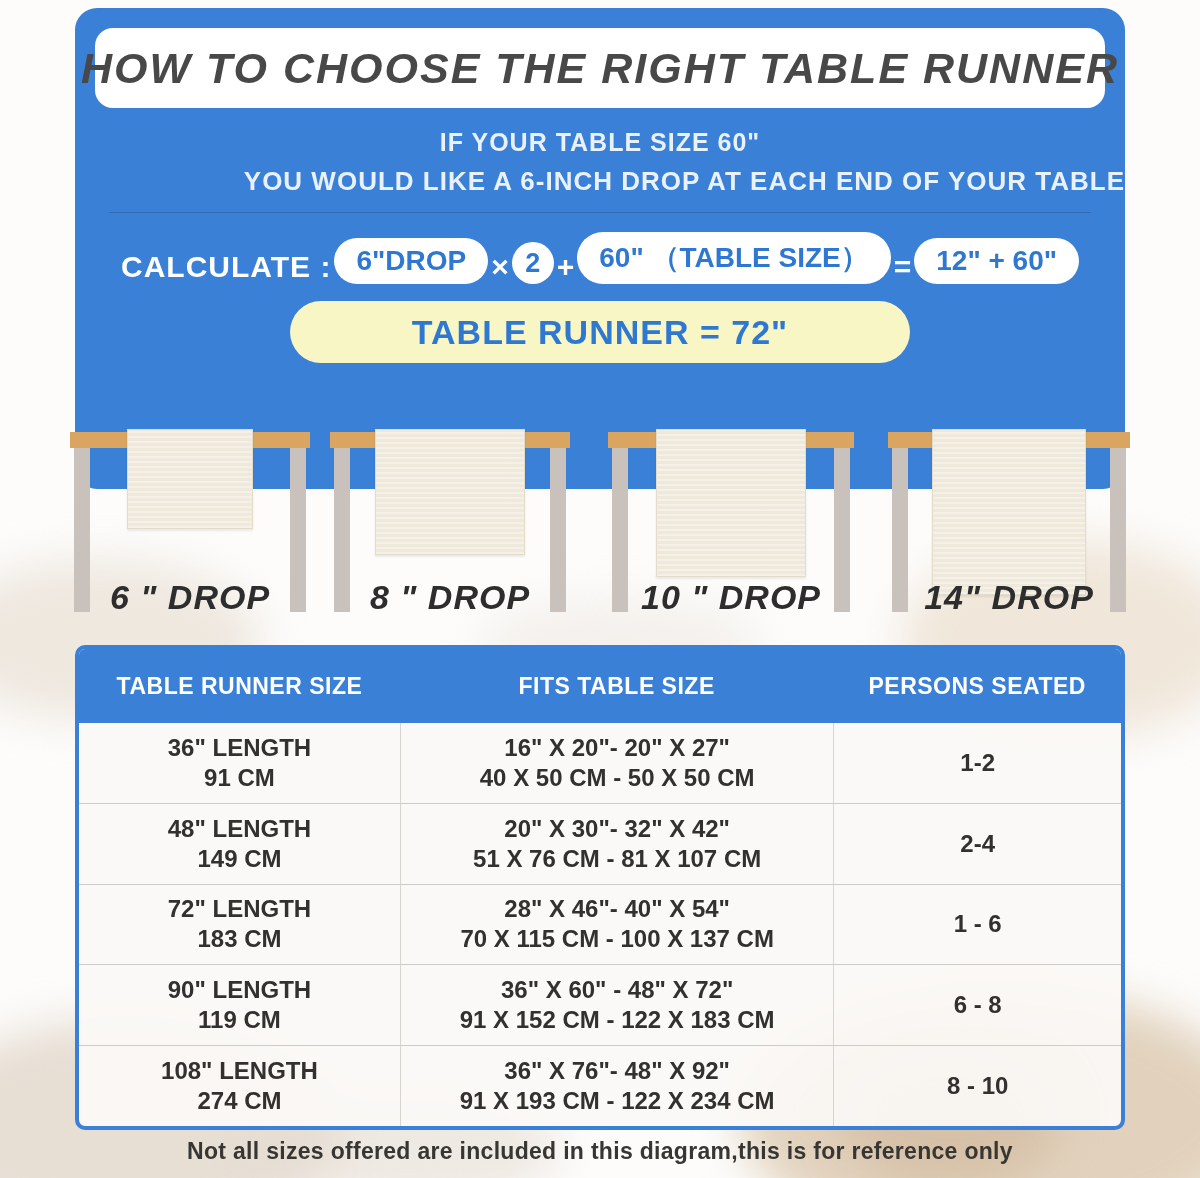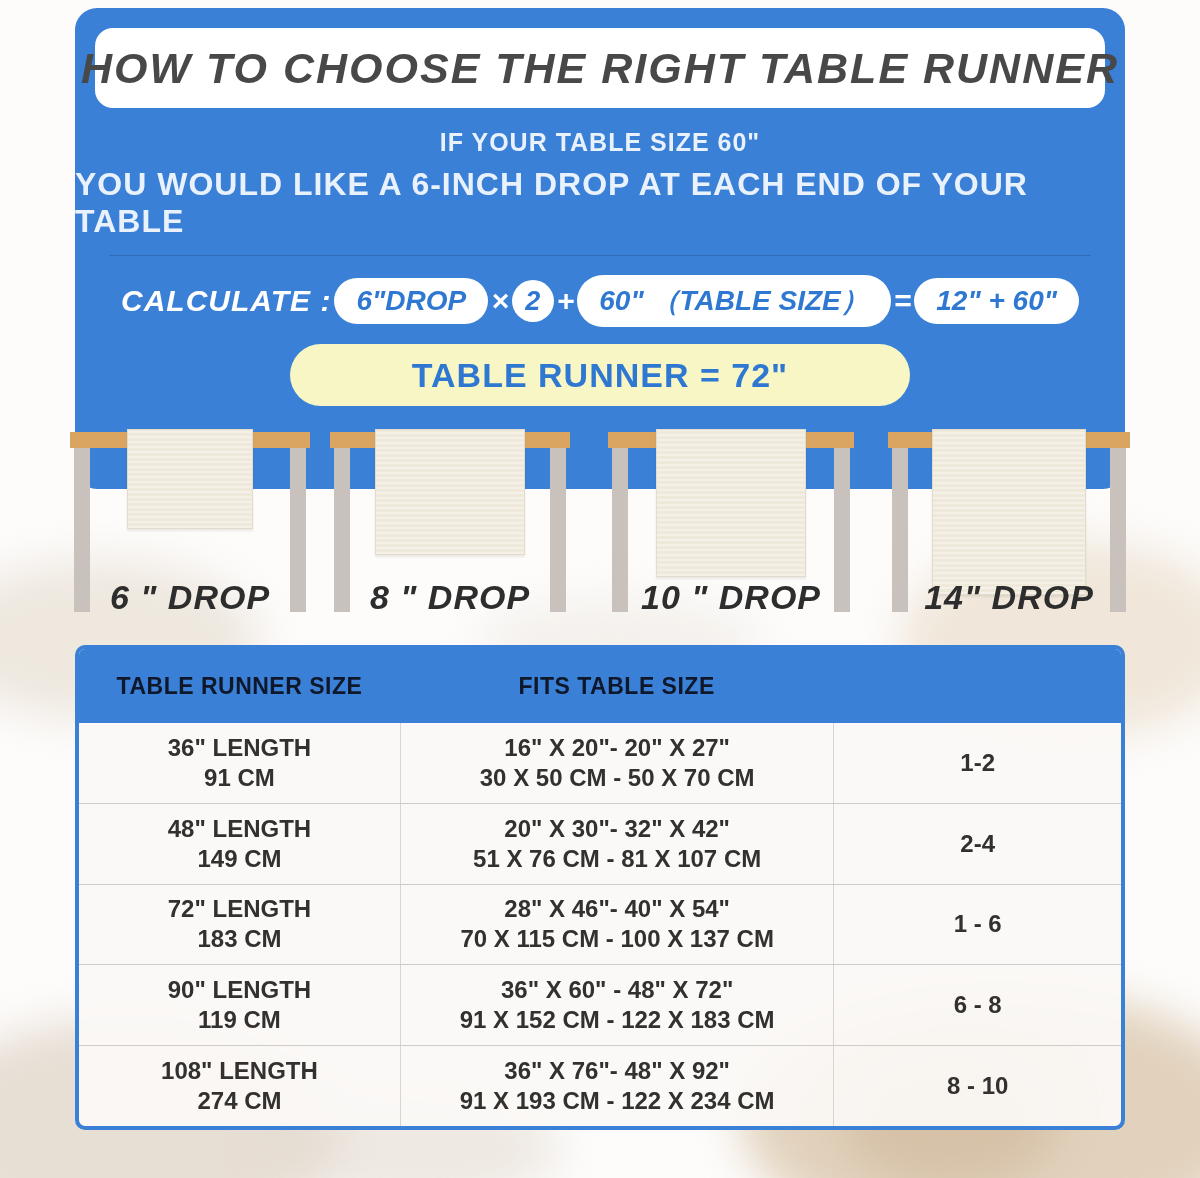--- a/index.html
+++ b/index.html
@@ -26,24 +26,24 @@
   }
   .title-card {
     margin:20px 20px 0; height:80px; background:#ffffff; border-radius:18px;
     display:flex; align-items:center; justify-content:center;
   }
   .title-card span {
     font-size:43px; font-weight:bold; font-style:italic; color:#484848;
     letter-spacing:2px; white-space:nowrap;
   }
   .intro-1 { margin-top:20px; text-align:center; color:#e9f1fc; font-size:25px; font-weight:bold; letter-spacing:1px; }
-  .intro-2 { margin-top:9px; text-align:left; color:#e9f1fc; font-size:32px; font-weight:bold; letter-spacing:1px; }
+  .intro-2 { margin-top:9px; text-align:right; color:#e9f1fc; font-size:26px; font-weight:bold; letter-spacing:1px; }
   .panel-divider { margin:15px 34px 0; height:1px; background:rgba(25,55,105,.28); }
   .calc-row {
-    margin-top:19px; display:flex; align-items:center; justify-content:center; gap:3px;font-style:italic;
+    margin-top:19px; display:flex; align-items:flex-end; justify-content:center; gap:3px;
   }
   .calc-label { color:#ffffff; font-size:30px; font-weight:bold; letter-spacing:1px; }
   .pill {
     background:#ffffff; border-radius:999px; padding:7px 22px;
     color:#2f78d2; font-size:28px; font-weight:bold; white-space:nowrap;
   }
   .op { color:#ffffff; font-size:30px; font-weight:bold; }
   .circle {
     background:#ffffff; border-radius:50%; width:42px; height:42px;
     display:flex; align-items:center; justify-content:center;
@@ -80,21 +80,21 @@
     position:absolute; left:75px; top:645px; width:1050px; height:485px;
     border:4px solid #3a80d7; border-radius:10px; overflow:hidden;
     background:rgba(251,249,246,.93); display:flex; flex-direction:column;
   }
   .size-header {
     height:74px; flex:0 0 74px; background:#3a80d7;
     display:grid; grid-template-columns:30.8% 41.6% 27.6%;
     align-items:center;
   }
   .size-header div {
-    text-align:center; color:#0f172a; font-size:23px; font-weight:bold; letter-spacing:.5px;
+    text-align:center; color:#ffffff; font-size:23px; font-weight:bold; letter-spacing:.5px;
   }
   .size-body { flex:1; display:flex; flex-direction:column; }
   .size-row {
     flex:1; display:grid; grid-template-columns:30.8% 41.6% 27.6%;
     align-items:center;
   }
   .size-row + .size-row { border-top:1px solid #cfccc8; }
   .cell { text-align:center; color:#33312f; font-weight:bold; font-size:24px; line-height:30px; height:100%; display:flex; flex-direction:column; align-items:center; justify-content:center; }
   .cell.mid, .cell.right { border-left:1px solid #d8d5d1; }
   .cell .ln { white-space:nowrap; }
@@ -167,31 +167,32 @@
     <div class="leg r"></div>
     <div class="tabletop"></div>
     <div class="runner"></div>
     <div class="drop-label">14" DROP</div>
   </div>
 
   <div class="size-panel">
     <div class="size-header">
       <div>TABLE RUNNER SIZE</div>
       <div>FITS TABLE SIZE</div>
+      <div>PERSONS SEATED</div>
     </div>
     <div class="size-body">
 
       <div class="size-row">
         <div class="cell">
           <span class="ln">36" LENGTH</span>
           <span class="ln">91 CM</span>
         </div>
         <div class="cell mid">
           <span class="ln">16" X 20"- 20" X 27"</span>
-          <span class="ln">30 X 50 CM - 50 X 70 CM</span>
+          <span class="ln">40 X 50 CM - 50 X 50 CM</span>
         </div>
         <div class="cell right">
           <span class="ln">1-2</span>
         </div>
       </div>
 
       <div class="size-row">
         <div class="cell">
           <span class="ln">48" LENGTH</span>
           <span class="ln">149 CM</span>
@@ -243,14 +244,15 @@
           <span class="ln">91 X 193 CM - 122 X 234 CM</span>
         </div>
         <div class="cell right">
           <span class="ln">8 - 10</span>
         </div>
       </div>
 
     </div>
   </div>
 
+  <div class="note">Not all sizes offered are included in this diagram,this is for reference only</div>
 
 </div>
 
 </body></html>

